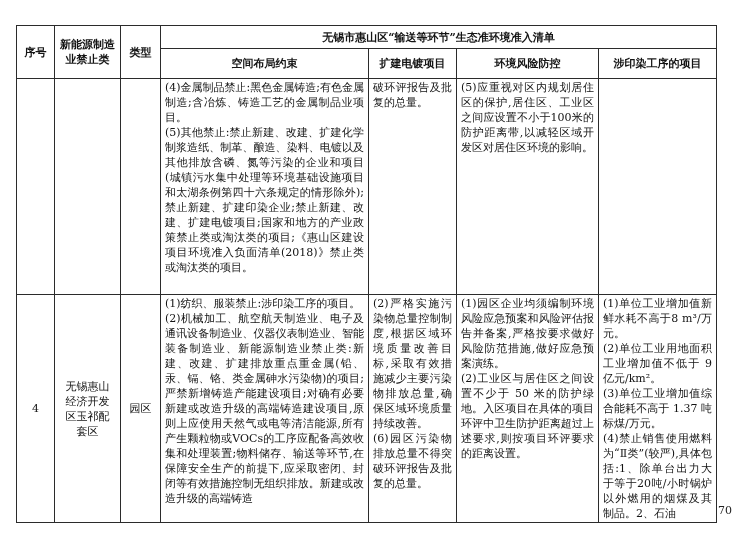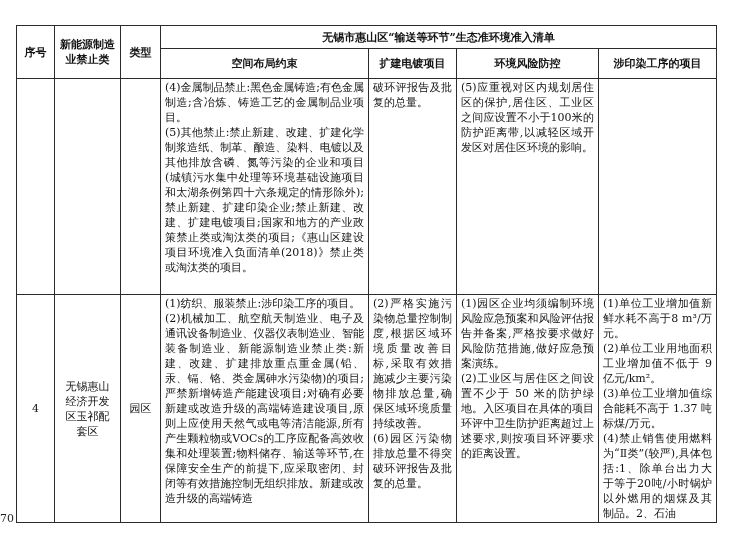--- a/index.html
+++ b/index.html
@@ -27,21 +27,21 @@
   }
   .row-title th { height:18px; }
   .row-subhead th { height:25px; }
   .body-row-1 td { height:211px; }
   .body-row-2 td { height:210px; }
   td.c-mid { text-align:center; vertical-align:middle; }
   td.unit-cell { padding:2px 9px; }
   .cell p { margin:0; text-align:justify; }
   .page-number {
     position:absolute; left:0; top:504px; width:732px;
-    text-align:left; font-size:11px; color:#222;margin-top:8px;
+    text-align:right; font-size:11px; color:#222;
   }
 </style>
 </head>
 <body>
 
 <div class="sheet">
 
   <table class="access-list">
     <colgroup>
       <col style="width:38px">

